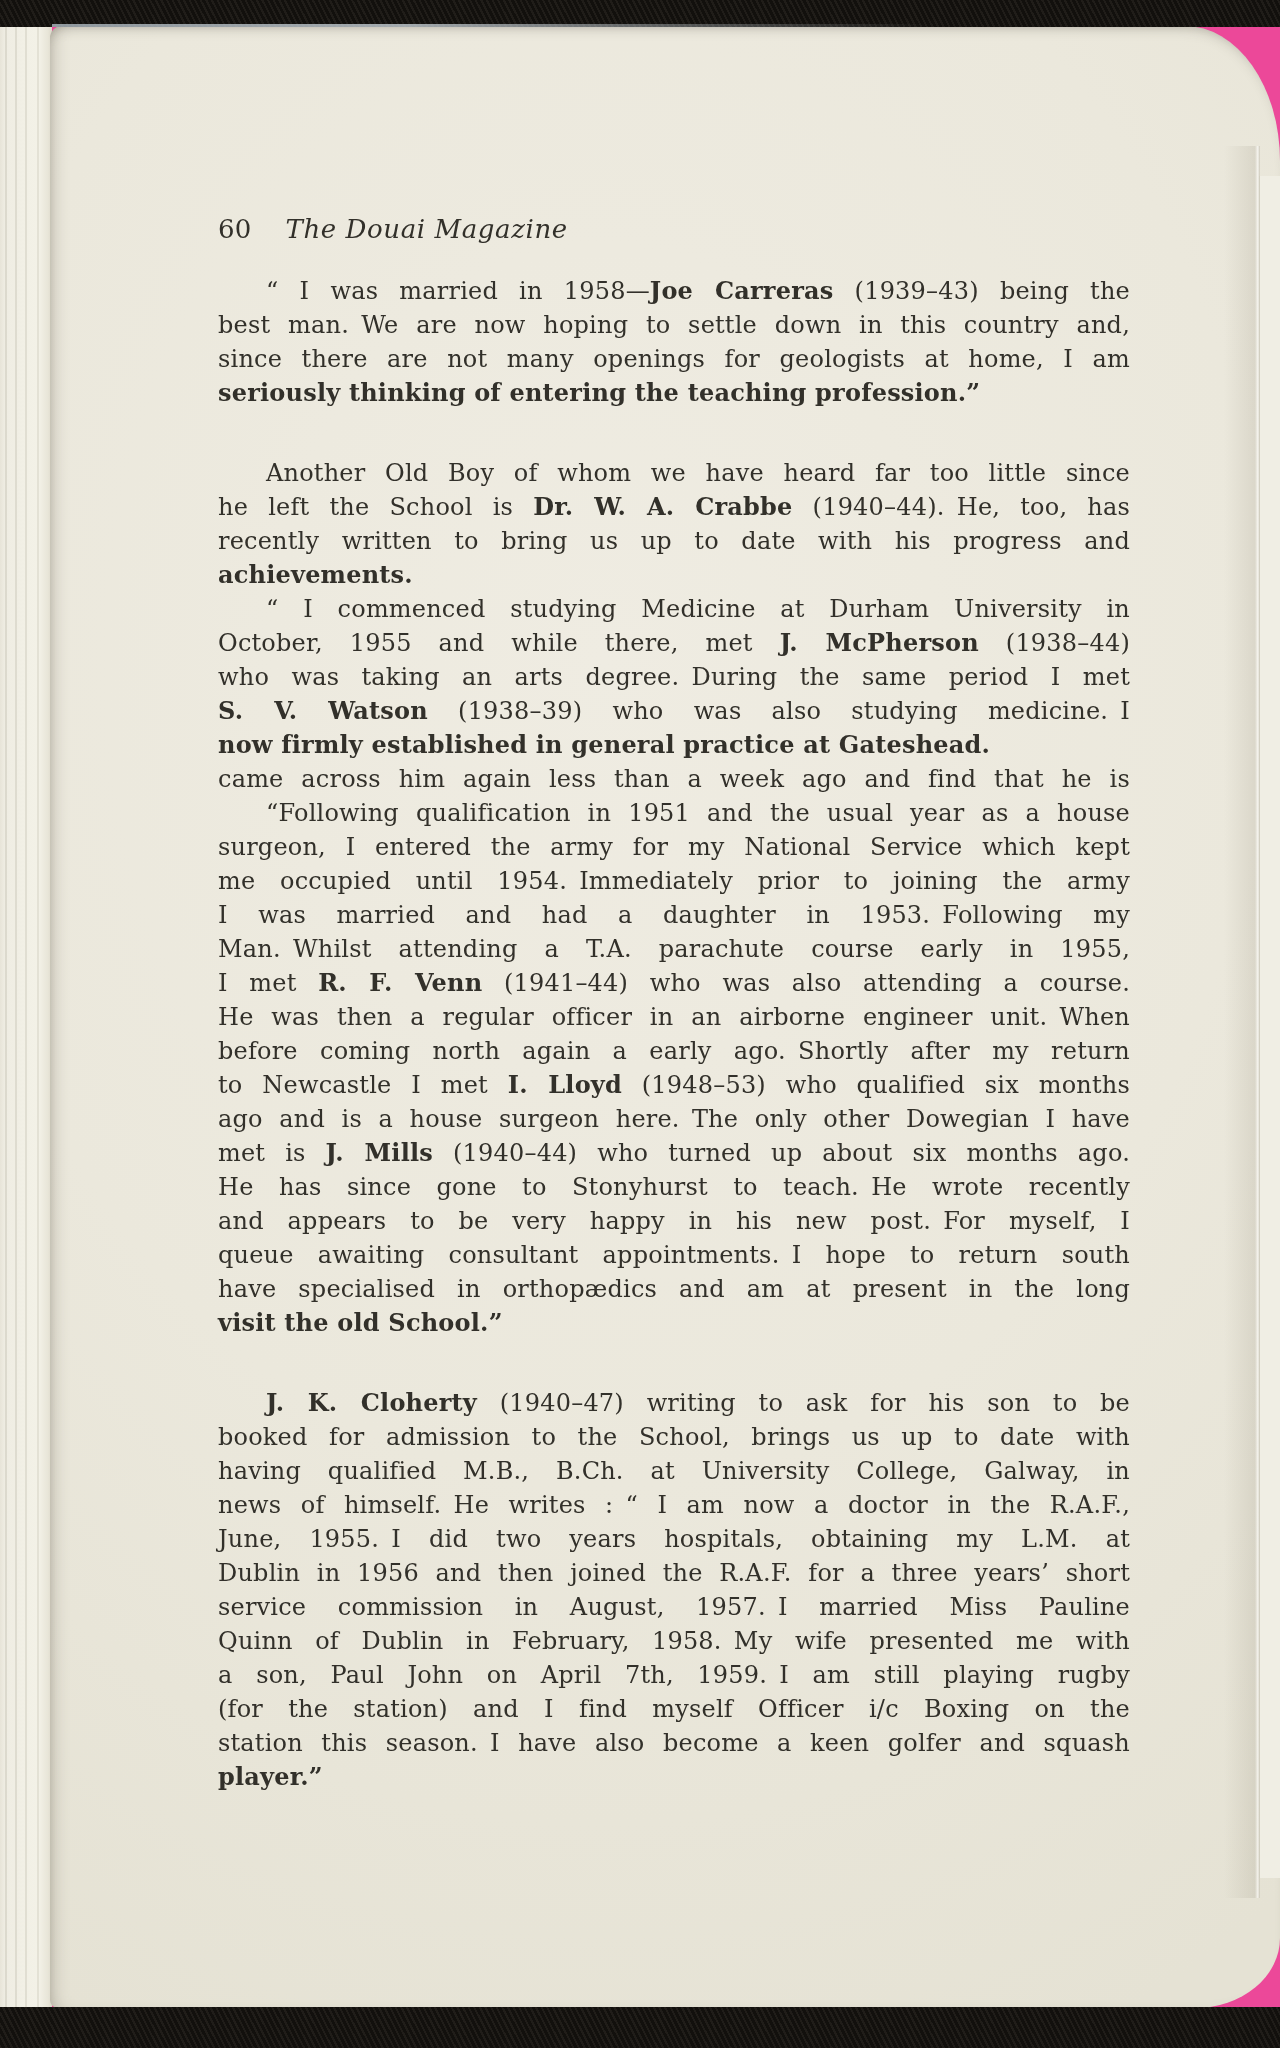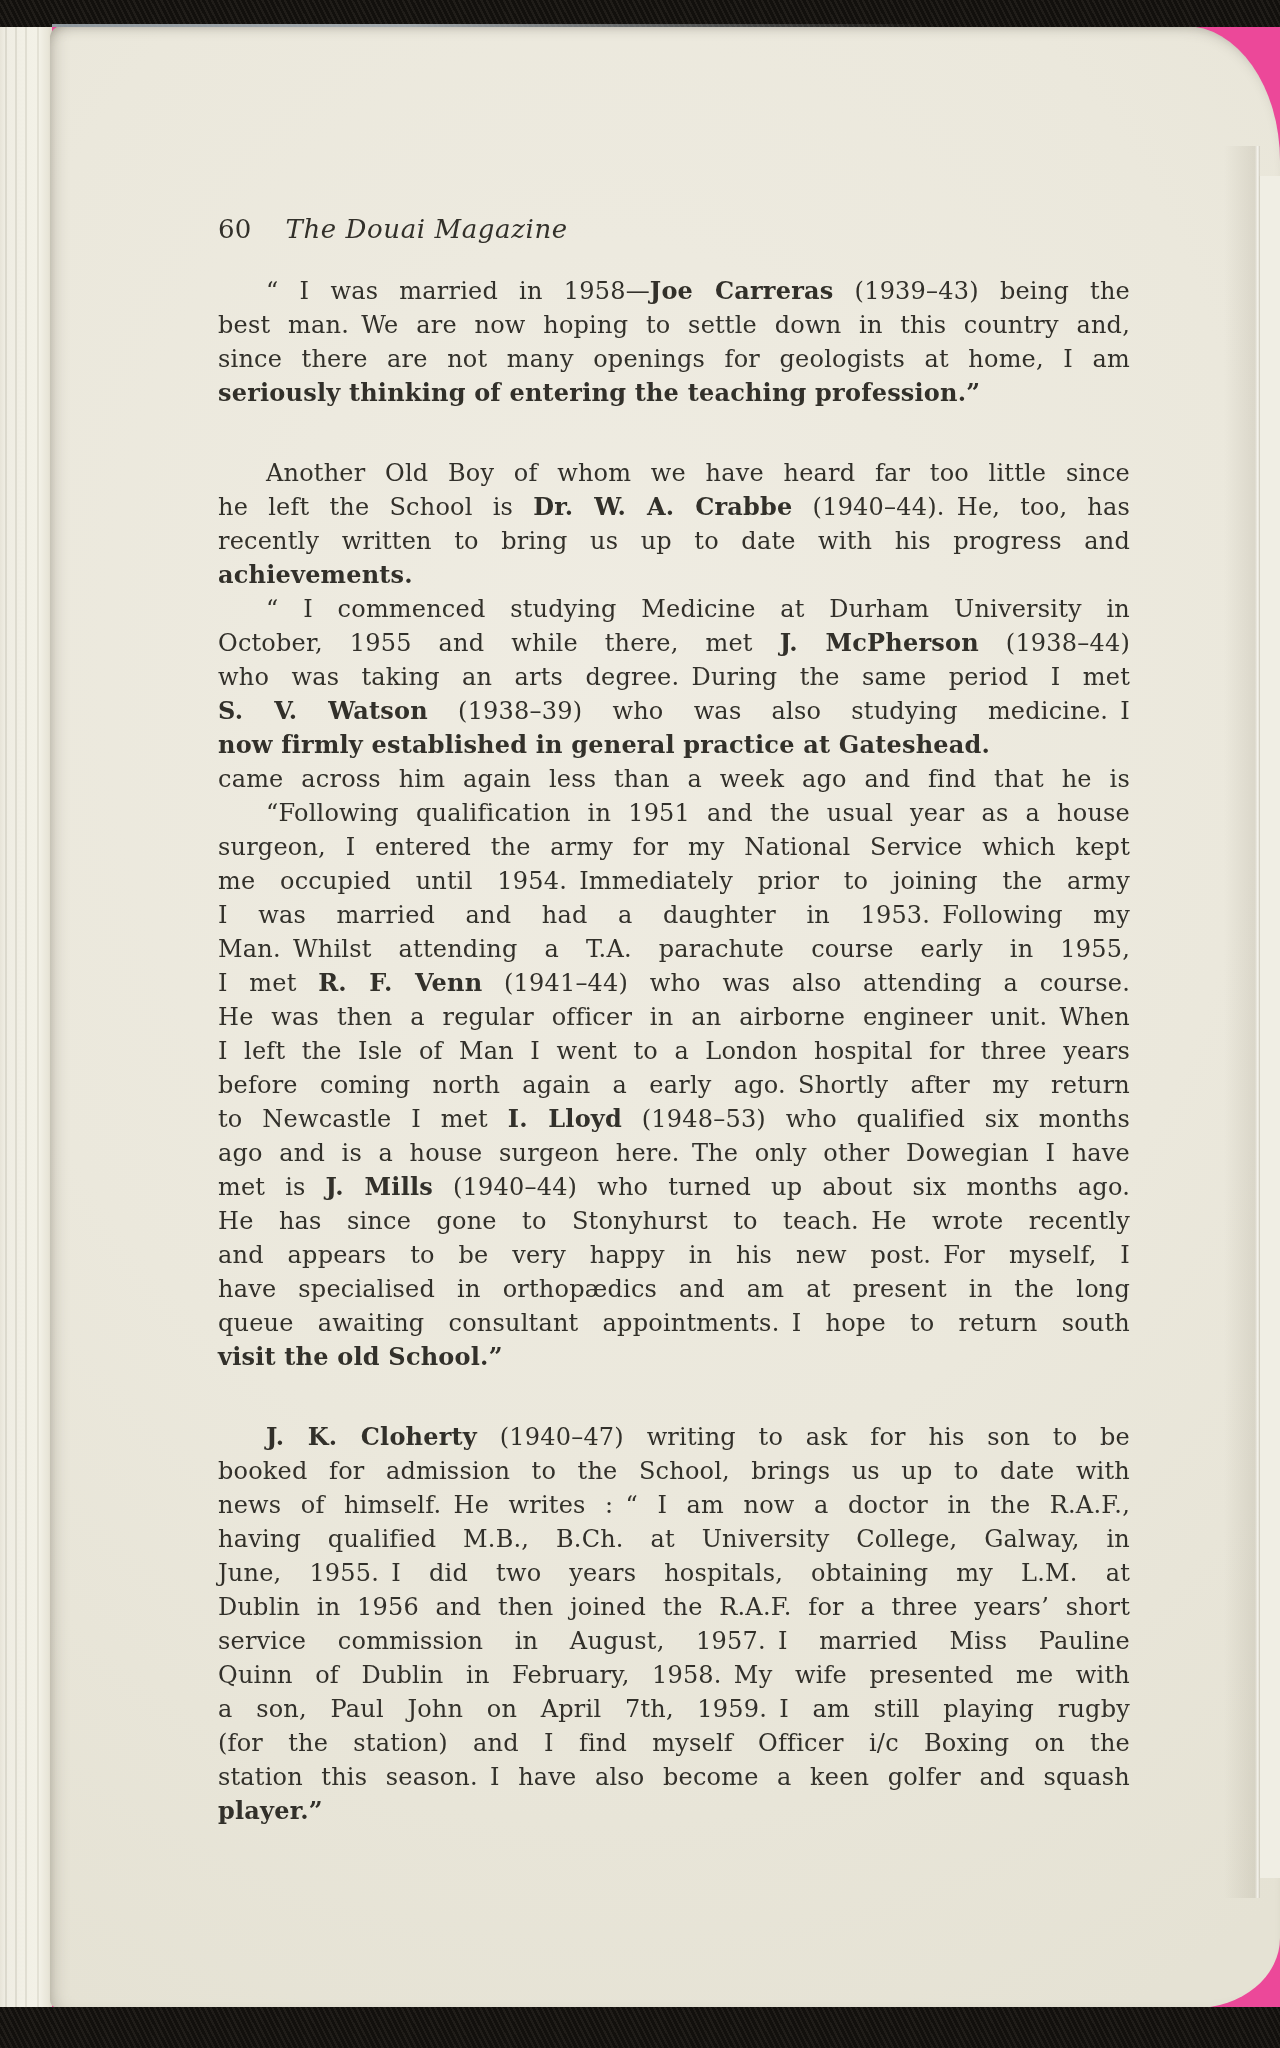--- a/index.html
+++ b/index.html
@@ -102,36 +102,35 @@
             <div class="line"><span>came across him again less than a week ago and find that he is</span></div>
           </div>
           <div class="para">
             <div class="line first"><span>“Following qualification in 1951 and the usual year as a house</span></div>
             <div class="line"><span>surgeon, I entered the army for my National Service which kept</span></div>
             <div class="line"><span>me occupied until 1954. Immediately prior to joining the army</span></div>
             <div class="line"><span>I was married and had a daughter in 1953. Following my</span></div>
             <div class="line"><span>Man. Whilst attending a T.A. parachute course early in 1955,</span></div>
             <div class="line"><span>I met </span><span class="b">R. F. Venn</span><span> (1941–44) who was also attending a course.</span></div>
             <div class="line"><span>He was then a regular officer in an airborne engineer unit. When</span></div>
-            <div class="line"><span>I left the Isle of Man I went to a London hospital for three years</span></div>
             <div class="line"><span>before coming north again a early ago. Shortly after my return</span></div>
             <div class="line"><span>to Newcastle I met </span><span class="b">I. Lloyd</span><span> (1948–53) who qualified six months</span></div>
             <div class="line"><span>ago and is a house surgeon here. The only other Dowegian I have</span></div>
             <div class="line"><span>met is </span><span class="b">J. Mills</span><span> (1940–44) who turned up about six months ago.</span></div>
             <div class="line"><span>He has since gone to Stonyhurst to teach. He wrote recently</span></div>
             <div class="line"><span>and appears to be very happy in his new post. For myself, I</span></div>
+            <div class="line"><span>queue awaiting consultant appointments. I hope to return south</span></div>
             <div class="line"><span>have specialised in orthopædics and am at present in the long</span></div>
-            <div class="line"><span>queue awaiting consultant appointments. I hope to return south</span></div>
             <div class="line end"><span>visit the old School.”</span></div>
           </div>
           <div class="para gap">
             <div class="line first"><span class="b">J. K. Cloherty</span><span> (1940–47) writing to ask for his son to be</span></div>
             <div class="line"><span>booked for admission to the School, brings us up to date with</span></div>
+            <div class="line"><span>having qualified M.B., B.Ch. at University College, Galway, in</span></div>
             <div class="line"><span>news of himself. He writes : “ I am now a doctor in the R.A.F.,</span></div>
-            <div class="line"><span>having qualified M.B., B.Ch. at University College, Galway, in</span></div>
             <div class="line"><span>June, 1955. I did two years hospitals, obtaining my L.M. at</span></div>
             <div class="line"><span>Dublin in 1956 and then joined the R.A.F. for a three years’ short</span></div>
             <div class="line"><span>service commission in August, 1957. I married Miss Pauline</span></div>
             <div class="line"><span>Quinn of Dublin in February, 1958. My wife presented me with</span></div>
             <div class="line"><span>a son, Paul John on April 7th, 1959. I am still playing rugby</span></div>
             <div class="line"><span>(for the station) and I find myself Officer i/c Boxing on the</span></div>
             <div class="line"><span>station this season. I have also become a keen golfer and squash</span></div>
             <div class="line end"><span>player.”</span></div>
           </div>
         </div>

